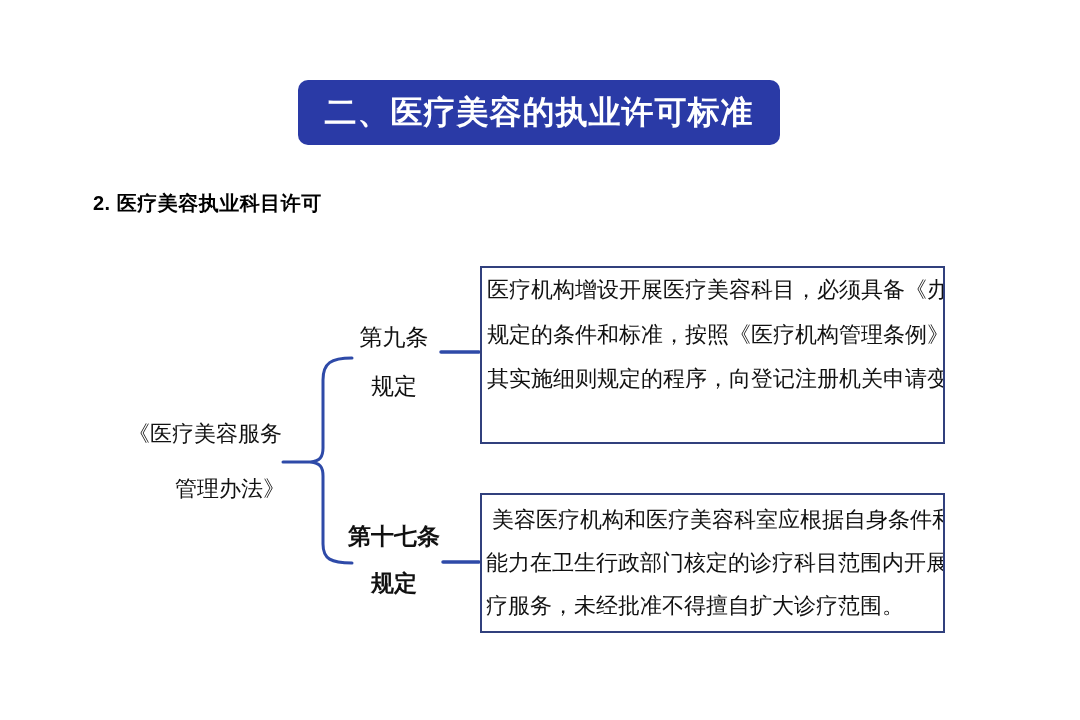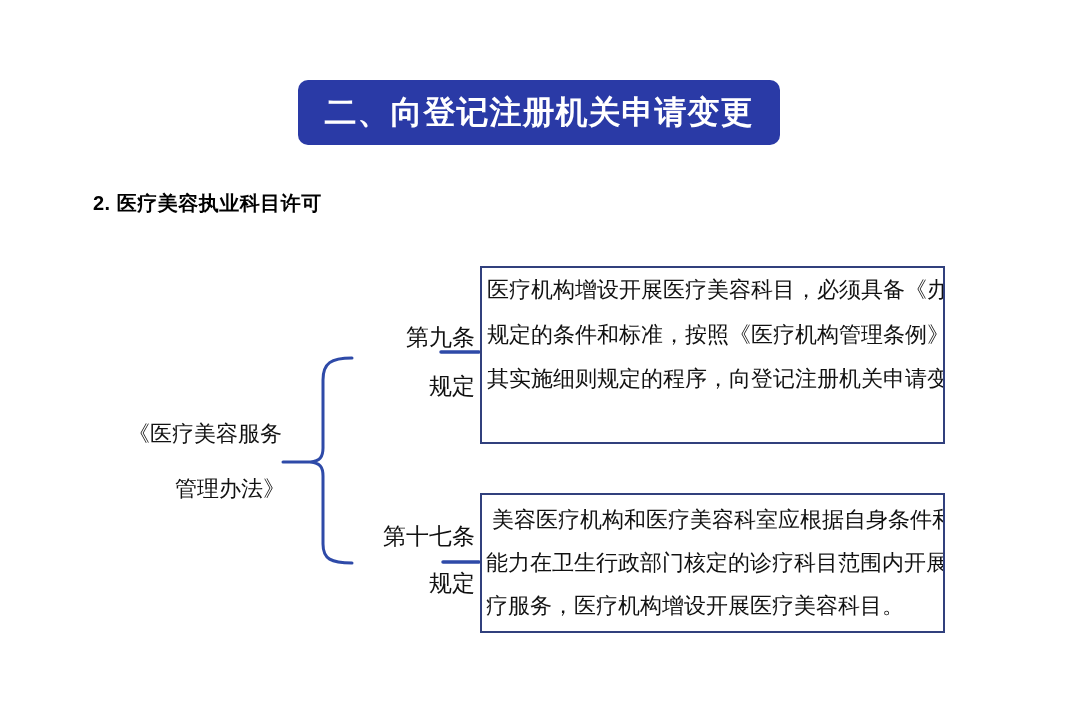--- a/index.html
+++ b/index.html
@@ -19,42 +19,42 @@
   .heading{
     position:absolute;left:93px;top:190px;
     font-size:20px;font-weight:bold;color:#000000;white-space:nowrap;letter-spacing:0.5px;
   }
   .source-line{
     position:absolute;font-size:22px;color:#111;white-space:pre;
   }
   .source-line.l1{left:128px;top:419px;}
   .source-line.l2{left:175px;top:474px;}
   .branch-label{
-    position:absolute;left:313px;width:162px;text-align:right;
+    position:absolute;left:313px;width:162px;text-align:center;
     font-size:23px;color:#111;
   }
   .branch-label.b1{top:313px;line-height:49px;}
-  .branch-label.b2{top:513px;line-height:47px;}
+  .branch-label.b2{top:513px;line-height:47px;font-weight:bold;}
   .content-box{
     position:absolute;left:480px;width:465px;background:#ffffff;
     border:2px solid #31407D;box-sizing:border-box;overflow:hidden;
     font-size:22px;color:#111;
   }
   .content-box.box1{top:266px;height:178px;padding:0 2px 0 5px;line-height:44.5px;}
   .content-box.box2{top:493px;height:140px;padding:3px 2px 0 4px;line-height:43px;}
   .tline{white-space:pre;}
   svg.connectors{position:absolute;left:0;top:0;pointer-events:none;}
 </style>
 </head>
 <body>
 
 <div class="slide">
 
   <div class="banner">
-    <span class="banner-text">二、向登记注册机关申请变更</span>
+    <span class="banner-text">二、医疗美容的执业许可标准</span>
   </div>
 
   <div class="heading">2. 医疗美容执业科目许可</div>
 
   <svg class="connectors" width="1080" height="720" viewBox="0 0 1080 720">
     <path d="M 352 358 C 331 358 323 363 323 380 L 323 448 C 323 457 320 461 310.5 462 C 320 463 323 467 323 476 L 323 544 C 323 559 331 563 352 563" fill="none" stroke="#2E4AA8" stroke-width="3" stroke-linecap="round"></path>
     <line x1="283" y1="462" x2="310" y2="462" stroke="#2E4AA8" stroke-width="3" stroke-linecap="round"></line>
     <line x1="441" y1="352" x2="479" y2="352" stroke="#2E4AA8" stroke-width="3.5" stroke-linecap="round"></line>
     <line x1="443" y1="562" x2="479" y2="562" stroke="#2E4AA8" stroke-width="3.5" stroke-linecap="round"></line>
   </svg>
@@ -74,16 +74,16 @@
 
   <div class="content-box box1">
       <div class="tline">医疗机构增设开展医疗美容科目，必须具备《办法》</div>
       <div class="tline">规定的条件和标准，按照《医疗机构管理条例》及</div>
       <div class="tline">其实施细则规定的程序，向登记注册机关申请变更</div>
     </div>
 
   <div class="content-box box2">
       <div class="tline"> 美容医疗机构和医疗美容科室应根据自身条件和</div>
       <div class="tline">能力在卫生行政部门核定的诊疗科目范围内开展医</div>
-      <div class="tline">疗服务，医疗机构增设开展医疗美容科目。</div>
+      <div class="tline">疗服务，未经批准不得擅自扩大诊疗范围。</div>
     </div>
 
 </div>
 
 </body></html>

